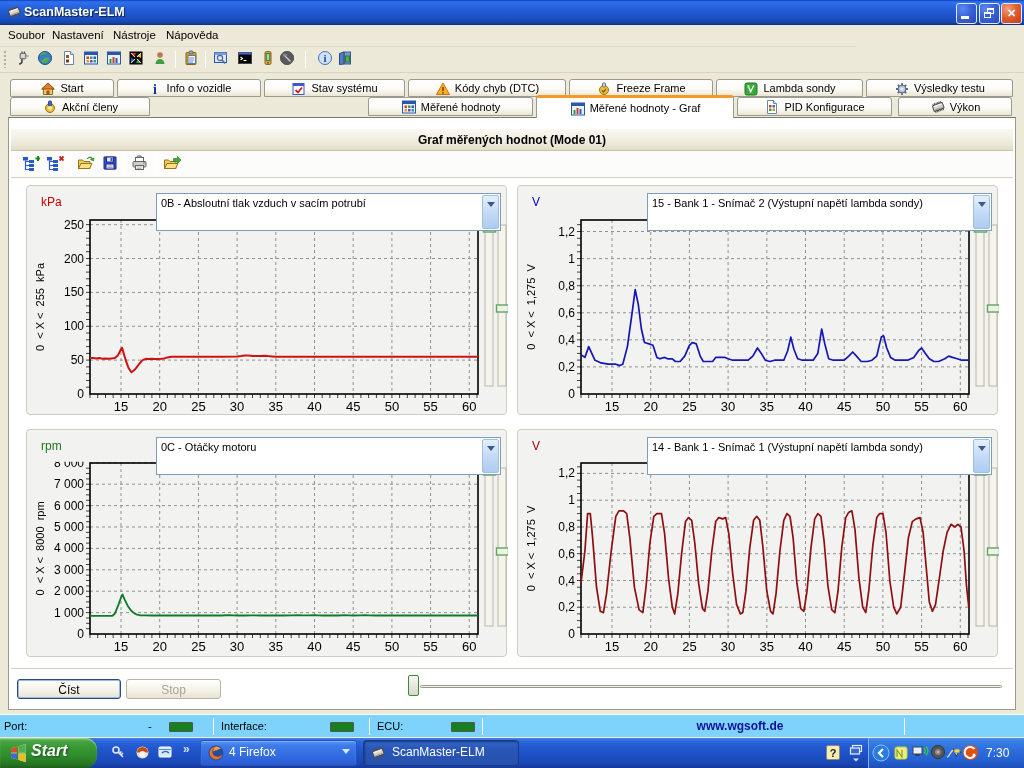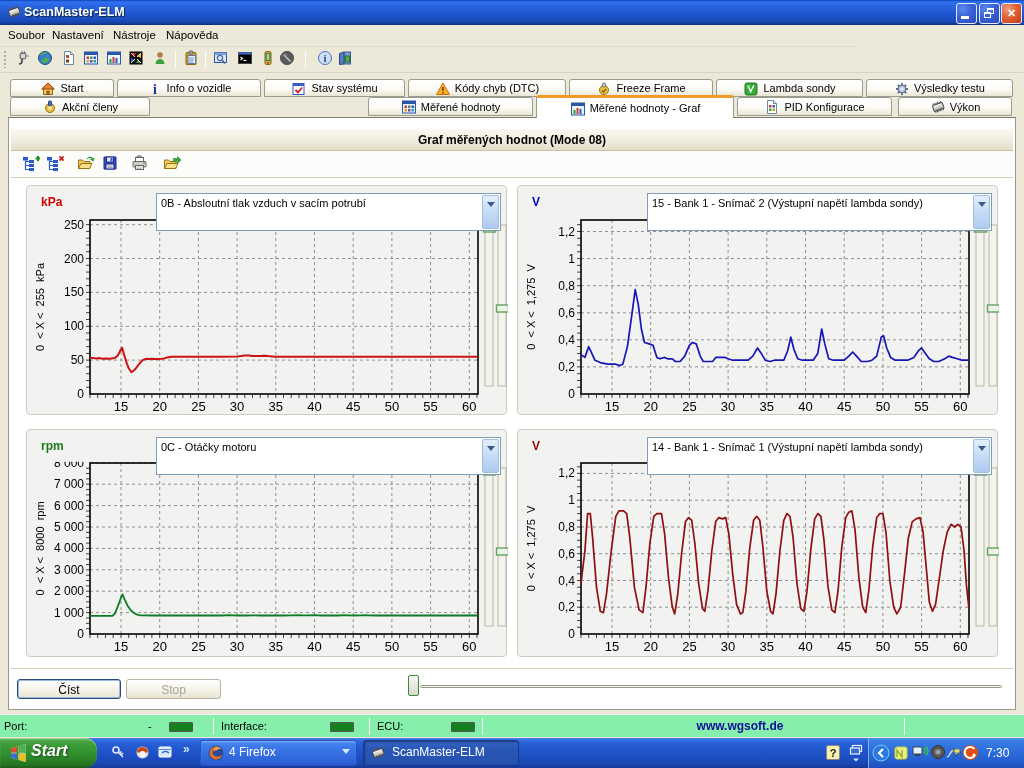--- a/index.html
+++ b/index.html
@@ -11,27 +11,27 @@
 .menubar{left:0;top:25px;width:856px;height:22px;background:#ece9d8;border-bottom:1px solid #e0dcc8}
 .toolbar{left:0;top:47px;width:1024px;height:26px;background:#ece9d8;border-bottom:1px solid #d8d4c0}
 .tabs{font-size:11px;color:#000}
 .tab{position:absolute;height:18px;background:linear-gradient(180deg,#fff 0%,#fcfbf7 55%,#f1eee0 85%,#e9e5d3 100%);border:1px solid #9a9a8e;border-radius:3px 3px 0 0;display:flex;align-items:center;justify-content:center;gap:5px;font-size:11px}
 .tab svg{flex:0 0 auto}
 .tabactive{position:absolute;background:#fff;border:1px solid #9a9a8e;border-bottom:none;border-top:3px solid #f59a28;border-radius:3px 3px 0 0;display:flex;align-items:center;justify-content:center;gap:5px;font-size:11px;z-index:5}
 .panel{left:8px;top:117px;width:1008px;height:593px;background:#fff;border:1px solid #98988c;border-top:1px solid #7a7a70}
 .hdr{position:absolute;left:2px;top:10px;width:1002px;height:23px;background:linear-gradient(180deg,#faf9f2 0%,#efecdd 60%,#e2ddc6 100%);border-top:1px solid #fff;border-bottom:1px solid #c8c3aa;text-align:center;font-size:12px;font-weight:bold;padding-top:4px}
 .subtb{position:absolute;left:2px;top:33px;width:1002px;height:27px;background:#fcfcfa;border-bottom:1px solid #d4d0be}
 .group{position:absolute;background:#f2f2f0;border:1px solid #cfcdbd;border-radius:4px}
-.glabel{position:absolute;left:14px;top:9px;font-size:12px;font-weight:bold}
+.glabel{position:absolute;left:14px;top:9px;font-size:12px;font-weight:normal}
 .combo{position:absolute;height:38px;background:#fff;border:1px solid #7f9db9;font-size:11px;color:#000}
 .combo .ct{position:absolute;left:4px;top:3px;white-space:nowrap}
 .combo .ca{position:absolute;right:1px;top:1px;bottom:1px;width:17px;background:linear-gradient(180deg,#e4effc 0%,#c5dbf5 50%,#aecbf0 100%);border:1px solid #9ebfe0;border-radius:2px}
 .combo .ca:after{content:"";position:absolute;left:4px;top:6px;border-left:4px solid transparent;border-right:4px solid transparent;border-top:5px solid #3a5a8a}
 .btn{position:absolute;height:20px;background:linear-gradient(180deg,#fff 0%,#f4f1e6 60%,#e8e4d2 100%);border:1px solid #8a8774;border-radius:3px;font-size:12px;text-align:center;padding-top:3px}
-.statusbar{left:0;top:714px;width:1024px;height:23px;background:#86efac;border-top:1px solid #fff;font-size:11px}
+.statusbar{left:0;top:714px;width:1024px;height:23px;background:#7dd3fc;border-top:1px solid #fff;font-size:11px}
 .sbsep{position:absolute;top:3px;bottom:2px;width:1px;background:#bdb9a4;border-right:1px solid #fff}
 .led{position:absolute;top:7px;width:24px;height:10px;background:#17801e;border:1px solid #555;border-radius:1px}
 .taskbar{left:0;top:738px;width:1024px;height:30px;background:linear-gradient(180deg,#4b86e8 0%,#3571e0 6%,#2a63da 14%,#2257cd 35%,#1d4fc2 60%,#1a47b4 85%,#15389a 100%)}
 </style></head><body>
 <div class="abs titlebar">
 <div class="abs" style="left:6px;top:4px"><svg width="17" height="17" viewBox="0 0 17 17" style="">
         <g transform="rotate(-20 8 8)">
           <path d="M4.2 3.2v2.2M5.8 3.2v2.2M7.4 3.2v2.2M9 3.2v2.2M10.6 3.2v2.2M12.2 3.2v2.2M4.2 10.6v2.2M5.8 10.6v2.2M7.4 10.6v2.2M9 10.6v2.2M10.6 10.6v2.2M12.2 10.6v2.2" stroke="#555" stroke-width="1"></path>
           <rect x="3" y="5" width="10.5" height="6" rx="0.8" fill="#d8d8d0" stroke="#444" stroke-width="1"></rect>
           <path d="M4.2 6.2h8" stroke="#fff" stroke-width="1"></path>
@@ -247,21 +247,21 @@
         <rect x="1.5" y="2" width="13" height="12" fill="#ecf2fa" stroke="#2a57a8"></rect>
         <rect x="1.5" y="2" width="13" height="3" fill="#2a57a8"></rect>
         <rect x="3.5" y="9" width="2" height="4" fill="#2a9e2a"></rect>
         <rect x="6.5" y="7" width="2" height="6" fill="#d23c28"></rect>
         <rect x="9.5" y="8" width="2" height="5" fill="#2a57d0"></rect>
       </svg>
       <span>Měřené hodnoty - Graf</span>
     </div>
 </div>
 <div class="abs panel">
-<div class="hdr">Graf měřených hodnot (Mode 08)</div>
+<div class="hdr">Graf měřených hodnot (Mode 01)</div>
 <div class="subtb">
 <div class="abs" style="left:11px;top:4px"><svg width="18" height="18" viewBox="0 0 18 18" style="">
           <rect x="1" y="2" width="5" height="3.5" fill="#2a5ac8"></rect>
           <rect x="7" y="5" width="5" height="3" fill="#2a5ac8"></rect>
           <rect x="7" y="9" width="5" height="3" fill="#2a5ac8"></rect>
           <rect x="7" y="13" width="5" height="3" fill="#2a5ac8"></rect>
           <path d="M3.5 5.5v9h3.5M3.5 6.5h3.5M3.5 10.5h3.5" stroke="#2a5ac8" stroke-width="1.2" fill="none"></path>
           <path d="M13.5 3.5h5M16 1v5" stroke="#1e8a1e" stroke-width="2"></path>
         </svg></div>
 <div class="abs" style="left:35px;top:4px"><svg width="18" height="18" viewBox="0 0 18 18" style="">

